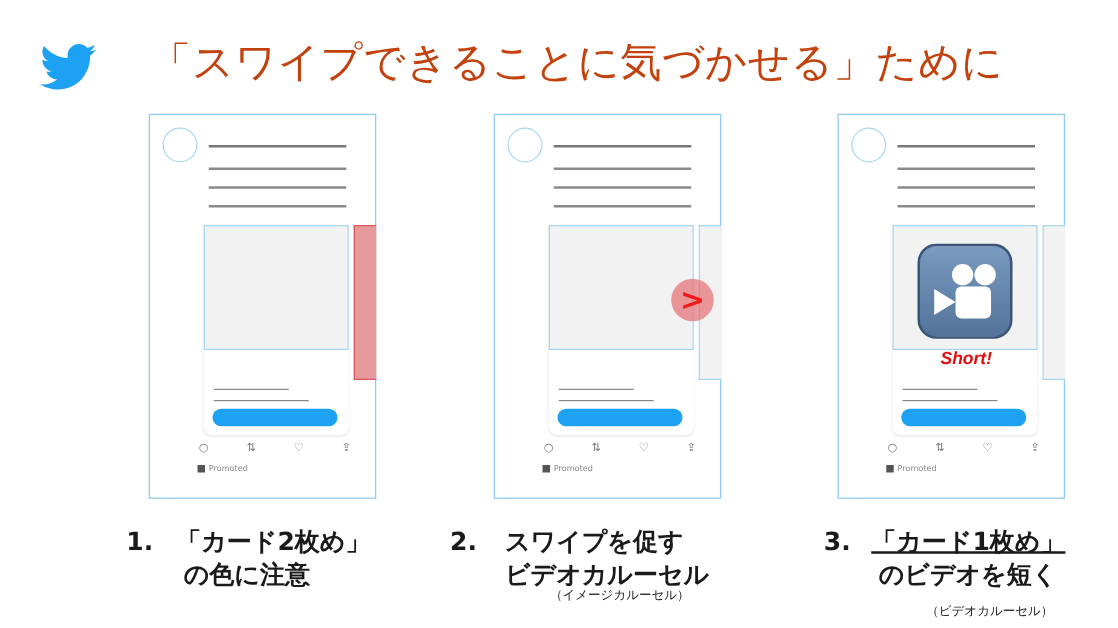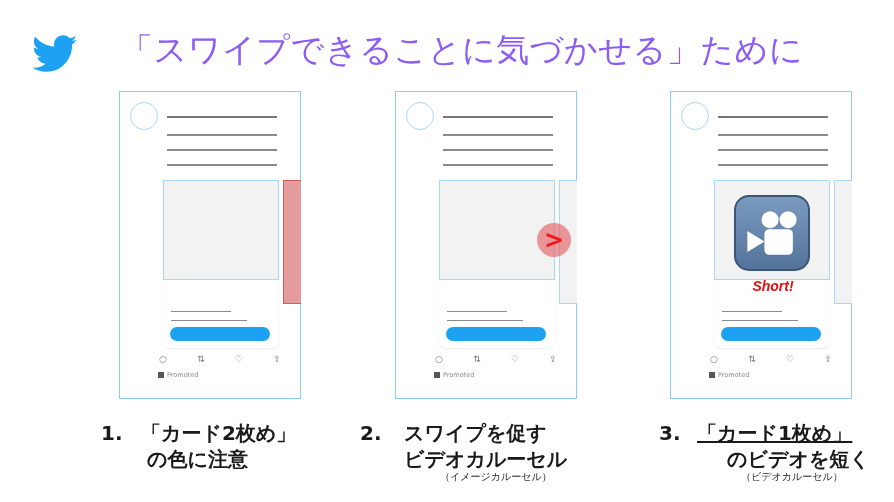--- a/index.html
+++ b/index.html
@@ -1,20 +1,20 @@
 <!DOCTYPE html>
 <html><head>
 <meta charset="utf-8">
 <style>
   * { box-sizing: border-box; margin: 0; padding: 0; }
   html, body { width: 894px; height: 502px; background: #ffffff; overflow: hidden; }
   body { position: relative; font-family: "DejaVu Sans", sans-serif; color: #222; }
 
   .logo { position: absolute; left: 32px; top: 35px; width: 46px; height: 38px; }
-  .title { position: absolute; left: 120px; top: 28px; font-size: 33px; font-weight: 300; color: #8b5cf6; letter-spacing: 0.5px; white-space: nowrap; font-family: "DejaVu Sans", sans-serif; }
+  .title { position: absolute; left: 120px; top: 28px; font-size: 33px; font-weight: 300; color: #c2410c; letter-spacing: 0.5px; white-space: nowrap; font-family: "DejaVu Sans", sans-serif; }
 
   .phone { position: absolute; top: 91px; width: 182px; height: 308px; border: 1.5px solid #8ccbf2; background: #fff; }
   .avatar { position: absolute; left: 10px; top: 10px; width: 28px; height: 28px; border-radius: 50%; border: 1.5px solid #a8d8f6; }
   .line { position: absolute; left: 47px; height: 1.5px; background: #8a8a8a; }
   .card { position: absolute; left: 43px; top: 88px; width: 116px; height: 168px; background: #fff; border-radius: 0 0 7px 7px; box-shadow: 0 1px 2px rgba(0,0,0,0.08); }
   .media { position: absolute; left: 0; top: 0; width: 116px; height: 100px; background: #f2f2f2; border: 1.5px solid #a8d8f6; }
   .cline { position: absolute; left: 8px; height: 1.3px; background: #8a8a8a; }
   .cta { position: absolute; left: 7px; top: 147px; width: 100px; height: 14px; border-radius: 7px; background: #1da1f2; }
   .peek { position: absolute; left: 163px; top: 88px; width: 18px; height: 124px; background: #f2f2f2; border: 1.5px solid #a8d8f6; border-right: none; }
   .peek.red { background: #e59a9c; border: 1.5px solid #d8585c; border-right: none; }
@@ -136,15 +136,15 @@
 <div class="caption" style="left:360px;">
   <span class="cap-num">2.</span>
   <span class="cap-body" style="left:44px;top:0;">スワイプを促す</span>
   <span class="cap-body" style="left:44px;top:26px;">ビデオカルーセル</span>
   <span class="cap-sub" style="left:44px;top:51px;line-height:12px;">（イメージカルーセル）</span>
 </div>
 
 <div class="caption" style="left:659px;">
   <span class="cap-num">3.</span>
   <span class="cap-body" style="left:38px;top:0;text-decoration:underline;">「カード1枚め」</span>
-  <span class="cap-body" style="left:44px;top:26px;margin-left:24px;">のビデオを短く</span>
-  <span class="cap-sub" style="left:46px;top:51px;line-height:12px;">（ビデオカルーセル）</span>
+  <span class="cap-body" style="left:44px;top:26px;">のビデオを短く</span>
+  <span class="cap-sub" style="left:46px;top:64px;line-height:12px;">（ビデオカルーセル）</span>
 </div>
 
 </body></html>

